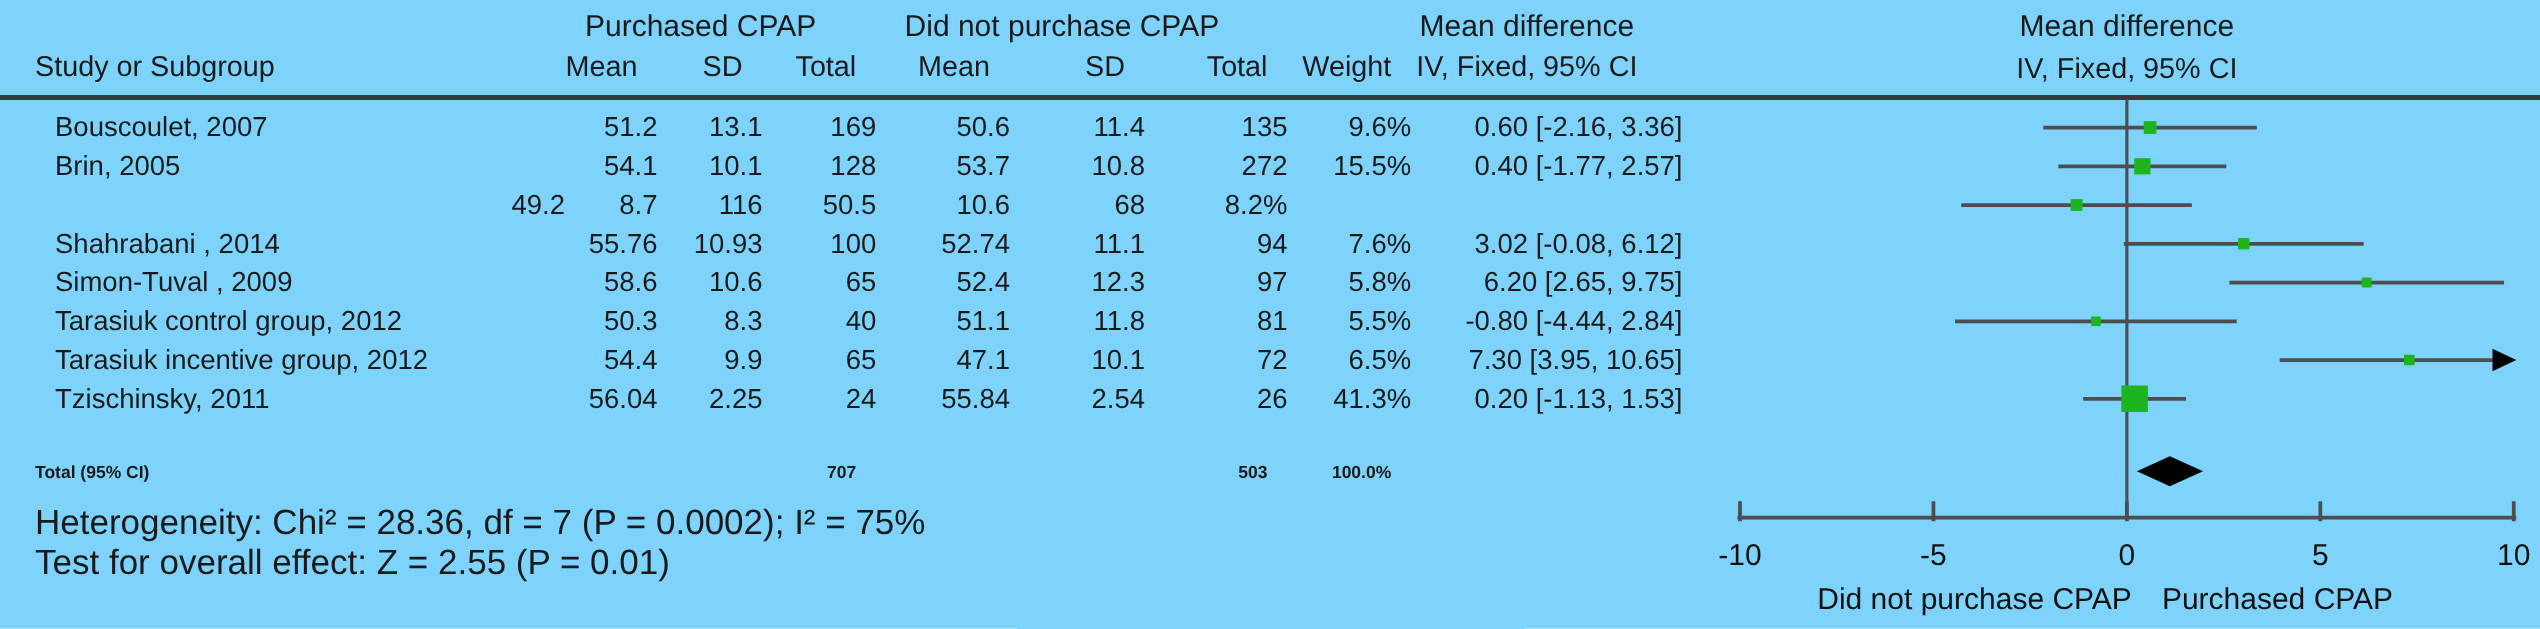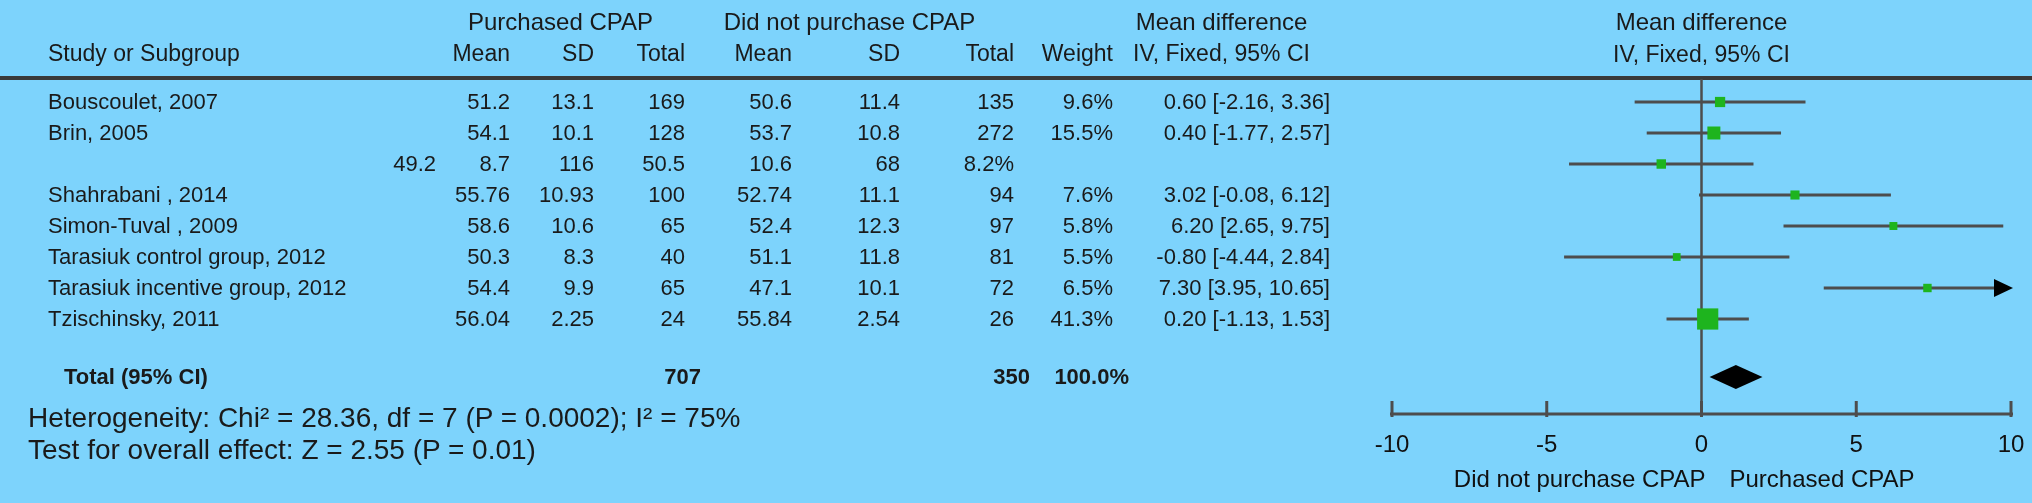--- a/index.html
+++ b/index.html
@@ -3,28 +3,28 @@
 <meta charset="utf-8">
 <style>
   html,body{margin:0;padding:0;background:#fff;}
   #canvas{
     position:relative;width:2032px;height:503px;background:#7dd3fc;
     font-family:"Liberation Sans","DejaVu Sans",sans-serif;color:#1a1a1a;overflow:hidden;text-decoration:underline;
   }
   .trow{display:grid;grid-template-columns:436px 74px 84px 91px 107px 108px 114px 99px 217px;width:1330px;}
   .trow > div{white-space:nowrap;}
   .cell-num{text-align:right;}
-  .cell-study{text-align:left;padding-left:28px;margin-left:20px;}
+  .cell-study{text-align:left;padding-left:28px;}
   .cell-center{text-align:center;}
   .hdr1{position:absolute;top:6px;left:0;height:32px;line-height:32px;font-size:24px;}
   .hdr2{position:absolute;top:36px;left:0;height:34px;line-height:34px;font-size:23px;}
   .toprule{position:absolute;top:76px;left:0;width:2032px;height:4px;background:#3a3a3a;}
   #rows{position:absolute;top:86px;left:0;font-size:22px;}
-  #rows .trow{height:31px;line-height:31px;}
-  #total-row{position:absolute;top:362px;left:16px;height:30px;line-height:30px;font-size:22px;font-weight:bold;}
+  #rows .trow{height:31px;line-height:31px;padding-left:16px;}
+  #total-row{position:absolute;top:362px;left:0;height:30px;line-height:30px;font-size:14px;font-weight:bold;}
   .footline{position:absolute;left:28px;font-size:28px;white-space:nowrap;}
   #het-line{top:402px;}
   #effect-line{top:434px;}
   #plot-header{position:absolute;left:1392px;width:619px;text-align:center;top:6px;font-size:24px;line-height:32px;}
   #plot-header .sub{font-size:23px;line-height:32px;}
   #plot-svg{position:absolute;left:0;top:0;}
   .axlab{font:24px "Liberation Sans","DejaVu Sans",sans-serif;fill:#111111;}
   .endlab{font:24px "Liberation Sans","DejaVu Sans",sans-serif;fill:#111111;}
 </style>
 </head>
@@ -155,21 +155,21 @@
     </div>
   </div>
 
   <div class="trow" id="total-row">
     <div class="cell-study">Total (95% CI)</div>
     <div></div>
     <div></div>
     <div class="cell-num">707</div>
     <div></div>
     <div></div>
-    <div class="cell-num">350</div>
+    <div class="cell-num">503</div>
     <div class="cell-num">100.0%</div>
   </div>
 
   <div class="footline" id="het-line">Heterogeneity: Chi² = 28.36, df = 7 (P = 0.0002); I² = 75%</div>
   <div class="footline" id="effect-line">Test for overall effect: Z = 2.55 (P = 0.01)</div>
 
   <svg id="plot-svg" width="2032" height="503">
       <line x1="1701.5" y1="79" x2="1701.5" y2="414" stroke="#4d4d4d" stroke-width="2.5"></line>
       <line x1="1390" y1="414" x2="2013" y2="414" stroke="#4d4d4d" stroke-width="3"></line>
       <line x1="1392" y1="401" x2="1392" y2="417" stroke="#4d4d4d" stroke-width="3"></line>

